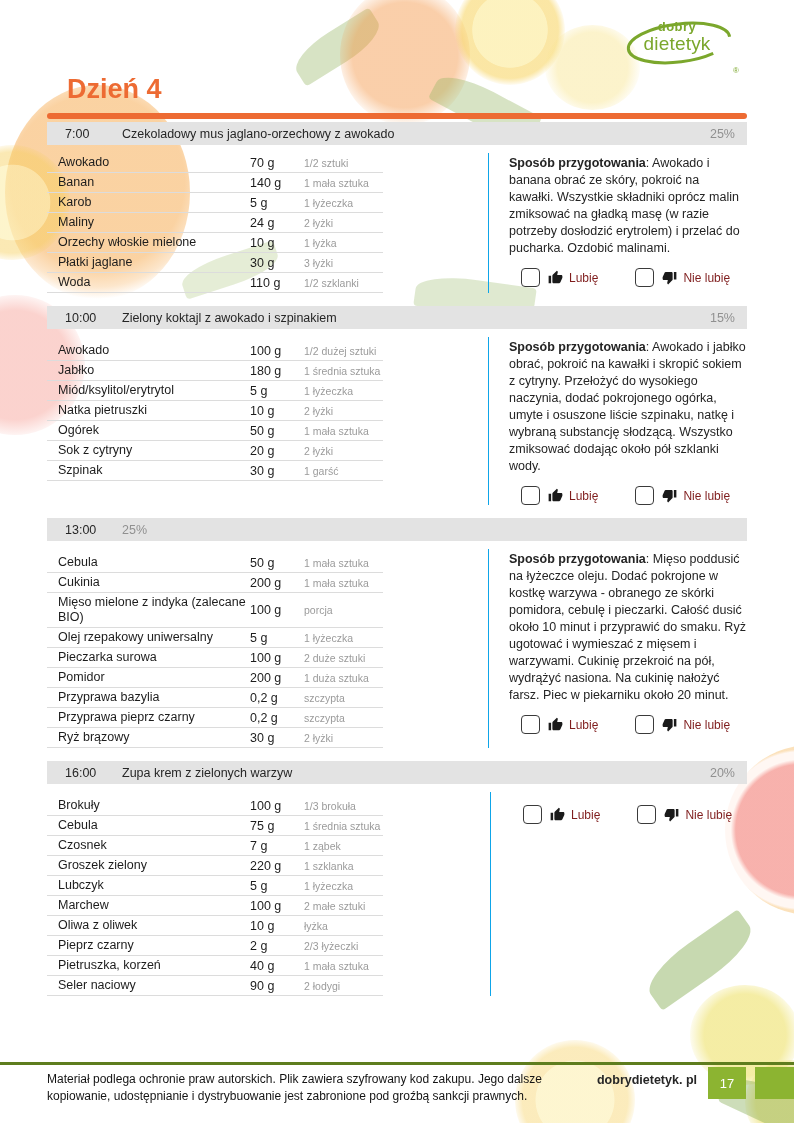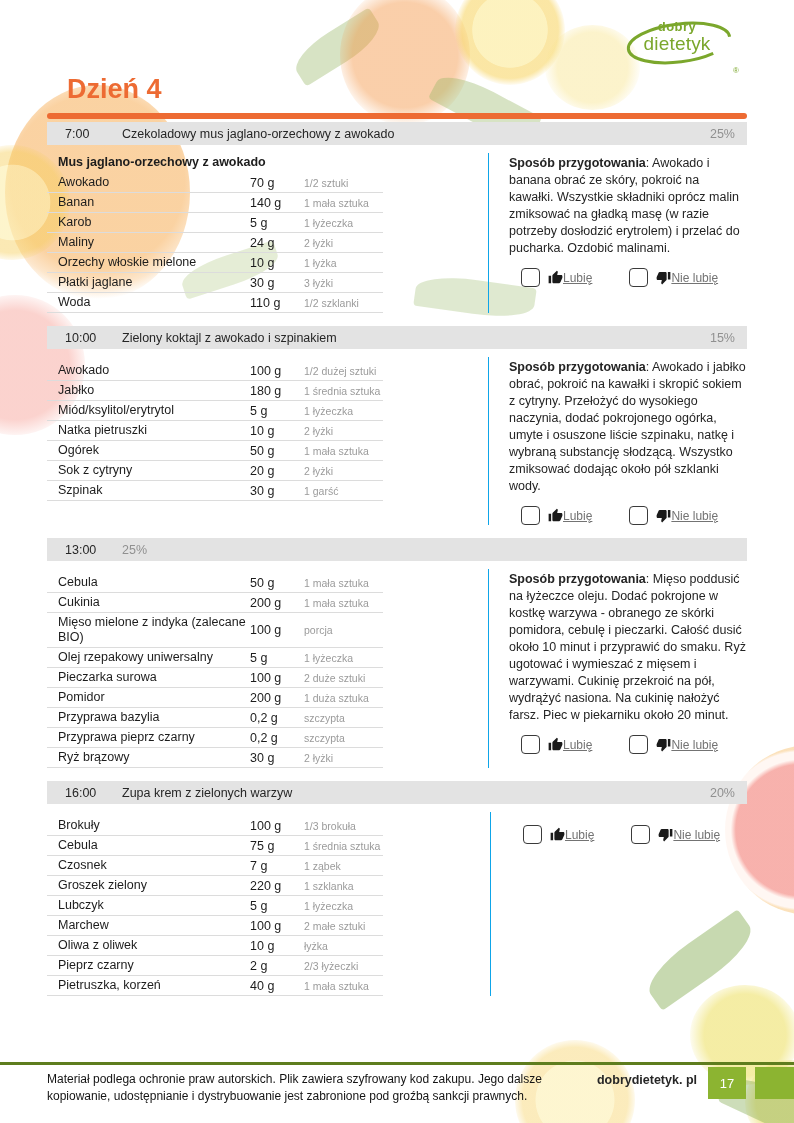--- a/index.html
+++ b/index.html
@@ -75,21 +75,21 @@
   .prep { flex:1; border-left:1px solid #0ea5e9; padding:2px 0 0 20px; }
   .prep p { font-size:12.5px; line-height:17px; color:#242424; width:238px; }
   .prep b { font-weight:700; }
   .likes { display:flex; align-items:center; margin-top:11px; padding-left:12px; }
   .like-group { display:flex; align-items:center; }
   .like-group + .like-group { margin-left:37px; }
   .checkbox { width:19px; height:19px; border:1.5px solid #3a3a3a; border-radius:4px; background:#fff; display:inline-block; }
   .thumb { margin-left:8px; width:15px; height:15px; display:inline-block; }
   .thumb svg { display:block; width:15px; height:15px; fill:#1a1a1a; }
   .thumb.down svg { transform:rotate(180deg); }
-  .like-label { font-size:12px; color:#737373;text-decoration:underline; }
+  .like-label { margin-left:6px; font-size:12px; color:#7f1d1d; }
 
   
   .footer { position:absolute; left:0; top:1062px; width:794px; z-index:2; }
   .footer-line { height:3px; background:#5E7D1E; }
   .copyright { margin:6px 0 0 47px; width:520px; font-size:12px; line-height:16.5px; color:#141414; }
   .site { position:absolute; left:520px; top:11px; width:177px; text-align:right;
           font-size:12.5px; font-weight:700; color:#262626; }
   .pagebox { position:absolute; left:708px; top:5px; width:38px; height:32px; background:#8CB431;
              color:#fff; font-size:13px; display:flex; align-items:center; justify-content:center; }
   .pagebox2 { position:absolute; left:755px; top:5px; width:39px; height:32px; background:#8CB431; }
@@ -132,21 +132,20 @@
     <div class="title-bar"></div>
 
     <section class="meal">
       <div class="meal-header">
         <span class="time">7:00</span>
         <span class="mtitle">Czekoladowy mus jaglano-orzechowy z awokado</span>
         <span class="pct">25%</span>
       </div>
       <div class="meal-body">
         <div class="ingredients">
-          <div class="isubtitle">Mus jaglano-orzechowy z awokado</div>
           <div class="itable">
               <div class="irow">
                 <span class="iname">Awokado</span>
                 <span class="iamt">70 g</span>
                 <span class="iportion">1/2 sztuki</span>
               </div>
               <div class="irow">
                 <span class="iname">Banan</span>
                 <span class="iamt">140 g</span>
                 <span class="iportion">1 mała sztuka</span>
@@ -403,20 +402,25 @@
               </div>
               <div class="irow">
                 <span class="iname">Pieprz czarny</span>
                 <span class="iamt">2 g</span>
                 <span class="iportion">2/3 łyżeczki</span>
               </div>
               <div class="irow">
                 <span class="iname">Pietruszka, korzeń</span>
                 <span class="iamt">40 g</span>
                 <span class="iportion">1 mała sztuka</span>
+              </div>
+              <div class="irow">
+                <span class="iname">Seler naciowy</span>
+                <span class="iamt">90 g</span>
+                <span class="iportion">2 łodygi</span>
               </div>
             </div>
         </div>
         <div class="prep">
           <div class="likes">
             <span class="like-group">
               <span class="checkbox"></span>
               <span class="thumb up">
                   <svg viewBox="0 0 24 24">
                     <path d="M1 21h4V9H1v12zM23 10c0-1.1-.9-2-2-2h-6.31l.95-4.57.03-.32c0-.41-.17-.79-.44-1.06L14.17 1 7.59 7.59C7.22 7.95 7 8.45 7 9v10c0 1.1.9 2 2 2h9c.83 0 1.54-.5 1.84-1.22l3.02-7.05c.09-.23.14-.47.14-.73v-2z"></path>

